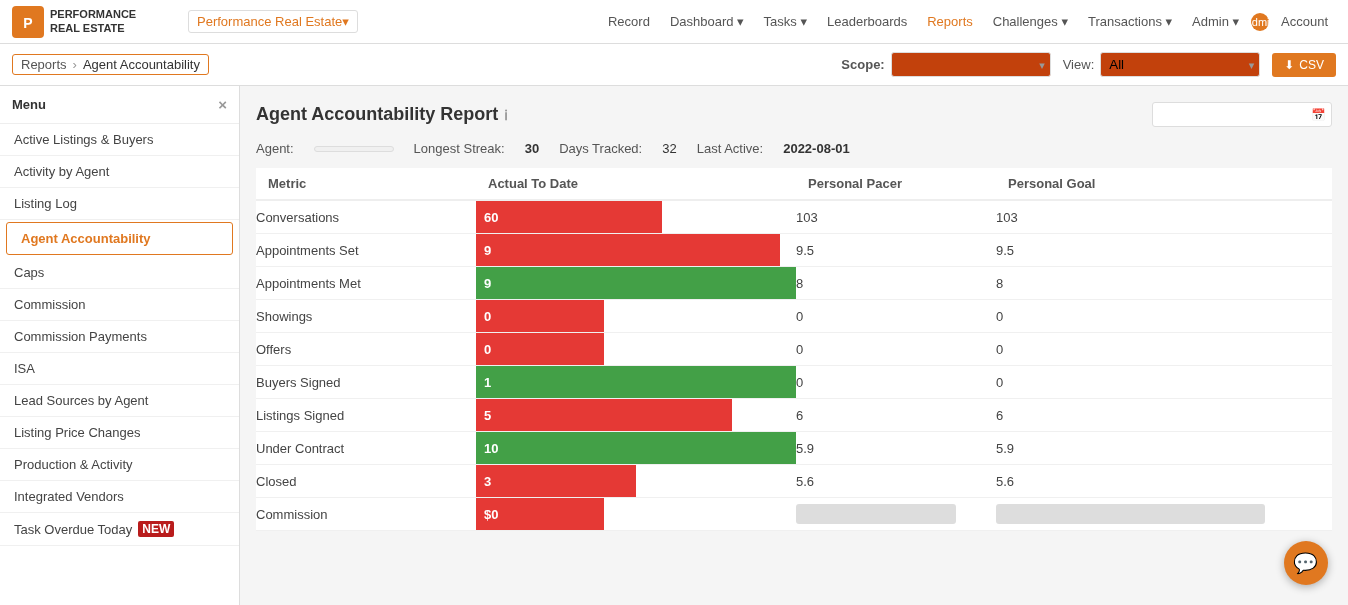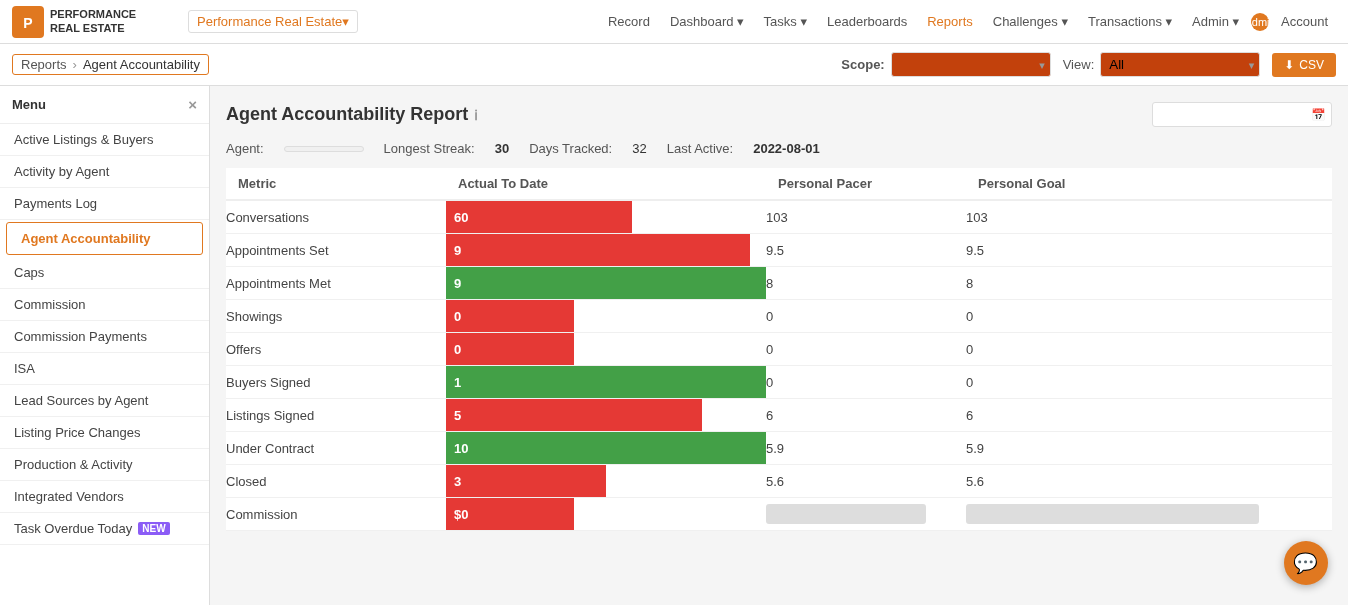--- a/index.html
+++ b/index.html
@@ -147,21 +147,21 @@
 
     
     .main-layout {
       display: flex;
       height: calc(605px - 44px - 42px);
       overflow: hidden;
     }
 
     
     .sidebar {
-      width: 210px;
+      width: 240px;
       background: #fff;
       border-right: 1px solid #ddd;
       overflow-y: auto;
       flex-shrink: 0;
     }
     .sidebar-header {
       display: flex;
       justify-content: space-between;
       align-items: center;
       padding: 10px 12px;
@@ -186,23 +186,23 @@
       border: 1px solid #e07820;
       border-radius: 3px;
       margin: 2px 6px;
     }
     .sidebar-item-new {
       display: flex;
       align-items: center;
       gap: 6px;
     }
     .new-badge {
-      background: #8b5cf6;
+      background: #b91c1c;
       color: #fff;
-      font-size: 10px;
+      font-size: 12px;
       padding: 1px 4px;
       border-radius: 2px;
       font-weight: bold;
     }
 
     
     .content-area {
       flex: 1;
       overflow-y: auto;
       padding: 16px;
@@ -415,21 +415,21 @@
 
 <div class="main-layout">
 
   <div class="sidebar">
     <div class="sidebar-header">
       <span>Menu</span>
       <span class="sidebar-close">×</span>
     </div>
     <div class="sidebar-item">Active Listings &amp; Buyers</div>
     <div class="sidebar-item">Activity by Agent</div>
-    <div class="sidebar-item">Payments Log</div>
+    <div class="sidebar-item">Listing Log</div>
     <div class="sidebar-item active">Agent Accountability</div>
     <div class="sidebar-item">Caps</div>
     <div class="sidebar-item">Commission</div>
     <div class="sidebar-item">Commission Payments</div>
     <div class="sidebar-item">ISA</div>
     <div class="sidebar-item">Lead Sources by Agent</div>
     <div class="sidebar-item">Listing Price Changes</div>
     <div class="sidebar-item">Production &amp; Activity</div>
     <div class="sidebar-item">Integrated Vendors</div>
     <div class="sidebar-item sidebar-item-new">

